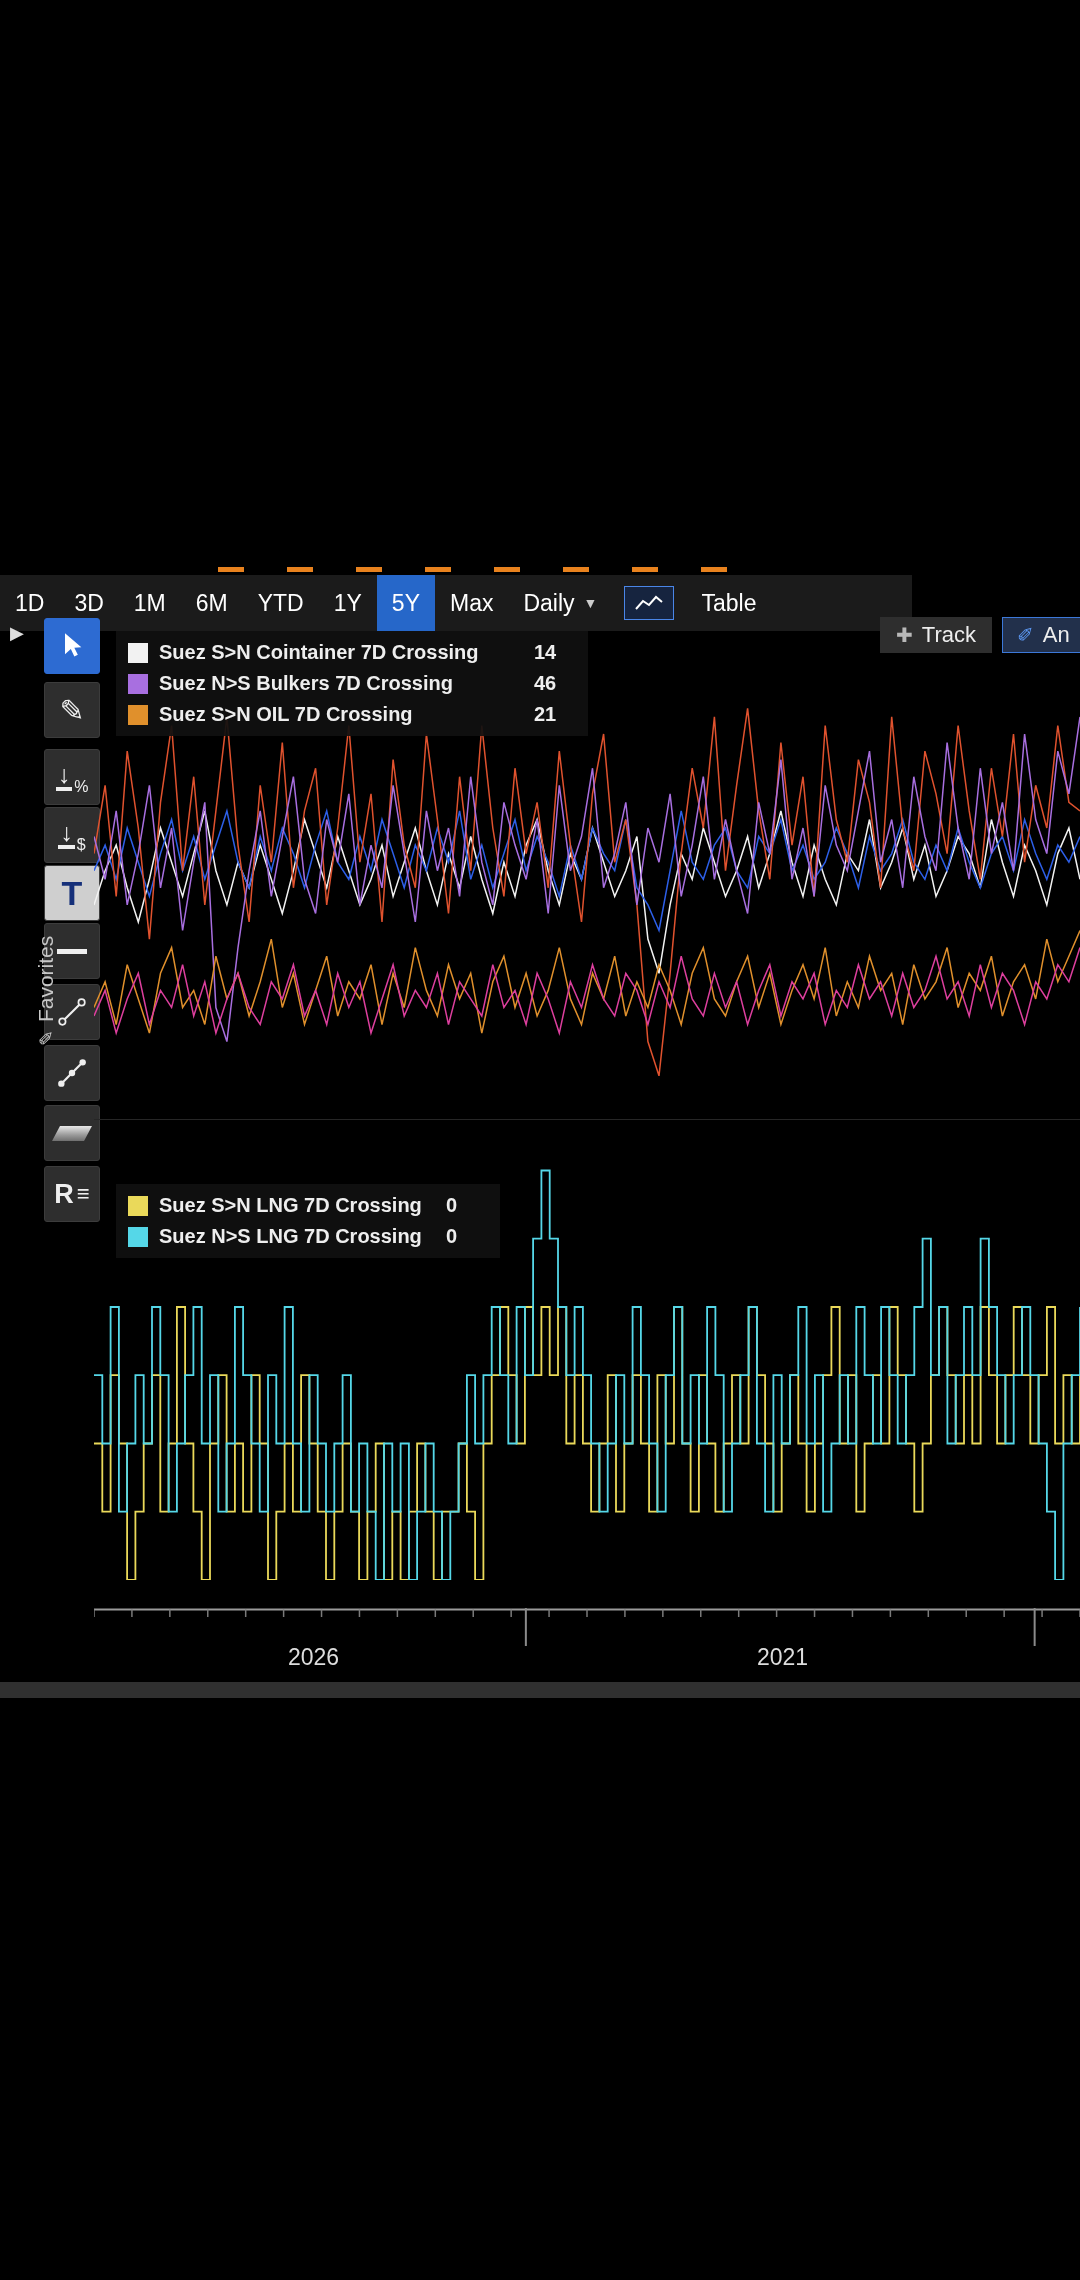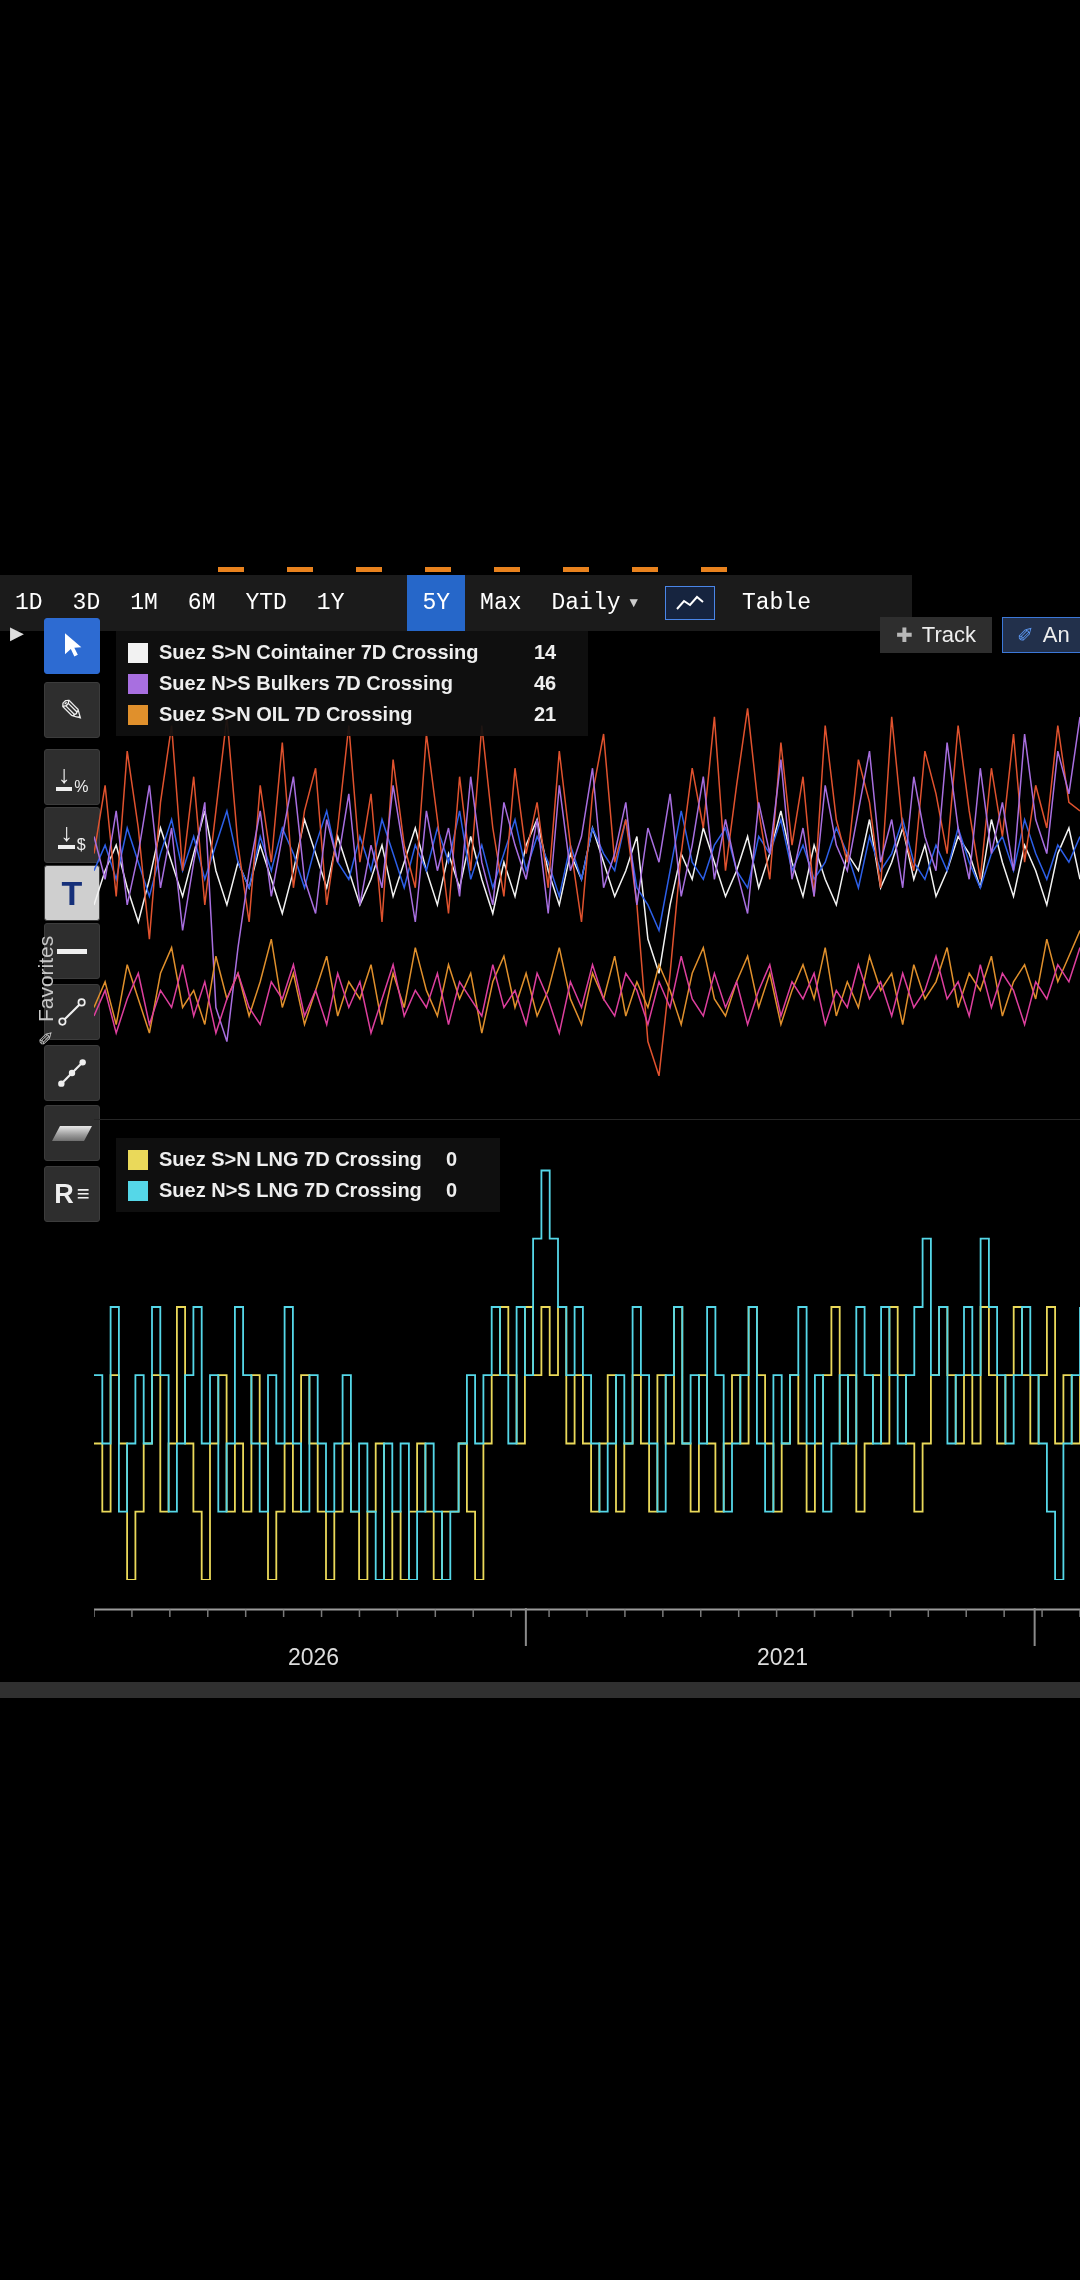--- a/index.html
+++ b/index.html
@@ -2,23 +2,23 @@
 <html><head>
 <meta charset="utf-8">
 <style>
   html,body{margin:0;padding:0;background:#000;}
   .screen{position:relative;width:1080px;height:2280px;background:#000;overflow:hidden;
           font-family:"Liberation Sans",sans-serif;color:#eee;}
 
   
   .tab-dash{position:absolute;top:567px;width:26px;height:5px;background:#e8821e;}
   .toolbar{position:absolute;left:0;top:575px;width:912px;height:56px;background:#1b1b1b;
-           display:flex;align-items:center;font-family:Liberation Mono, monospace;}
+           display:flex;align-items:center;}
   .tb-btn{height:100%;display:flex;align-items:center;padding:0 15px;font-size:23px;color:#fff;}
-  .tb-btn.selected{background:#2667c9;margin-left:48px;}
+  .tb-btn.selected{background:#2667c9;}
   .tb-caret{font-size:14px;margin-left:9px;color:#ccc;}
   .chart-icon-btn{width:48px;height:32px;margin:0 12px;border:1px solid #4a86e8;background:#16243f;
                   display:flex;align-items:center;justify-content:center;}
 
   
   .actions{position:absolute;left:880px;top:617px;height:36px;display:flex;gap:10px;}
   .track-btn{display:flex;align-items:center;background:#2e2e2e;padding:0 16px;font-size:22px;color:#eee;}
   .track-icon{margin-right:9px;color:#b8b8b8;font-size:20px;}
   .annotate-btn{display:flex;align-items:center;background:#22304b;border:1px solid #3c78d8;
                 padding:0 14px;font-size:22px;color:#eee;width:120px;}
@@ -37,21 +37,21 @@
                 background:linear-gradient(180deg,#e8e8e8 0%,#9a9a9a 60%,#6f6f6f 100%);}
   .reg-r{font-size:27px;font-weight:bold;margin-right:3px;}
   .reg-lines{font-size:22px;}
   .favorites{position:absolute;left:34px;top:1046px;transform:rotate(-90deg);transform-origin:0 0;
              font-size:21px;color:#c8c8c8;white-space:nowrap;}
   .fav-icon{margin-right:8px;font-size:19px;}
 
   
   .legend{position:absolute;background:rgba(16,16,16,0.93);padding:6px 12px;z-index:5;}
   .legend1{left:116px;top:631px;width:448px;}
-  .legend2{left:116px;top:1138px;width:360px;}
+  .legend2{left:116px;top:1184px;width:360px;}
   .lrow{display:flex;align-items:center;height:31px;font-size:20px;font-weight:bold;}
   .swatch{width:20px;height:20px;margin-right:11px;flex:0 0 auto;}
   .lname{flex:1;white-space:nowrap;}
   .lval{width:42px;}
 
   
   .panel-svg{position:absolute;left:94px;}
   #panel0{top:640px;}
   #panel1{top:1150px;}
   .panel-divider{position:absolute;left:94px;top:1119px;width:986px;height:1px;background:#262626;}

